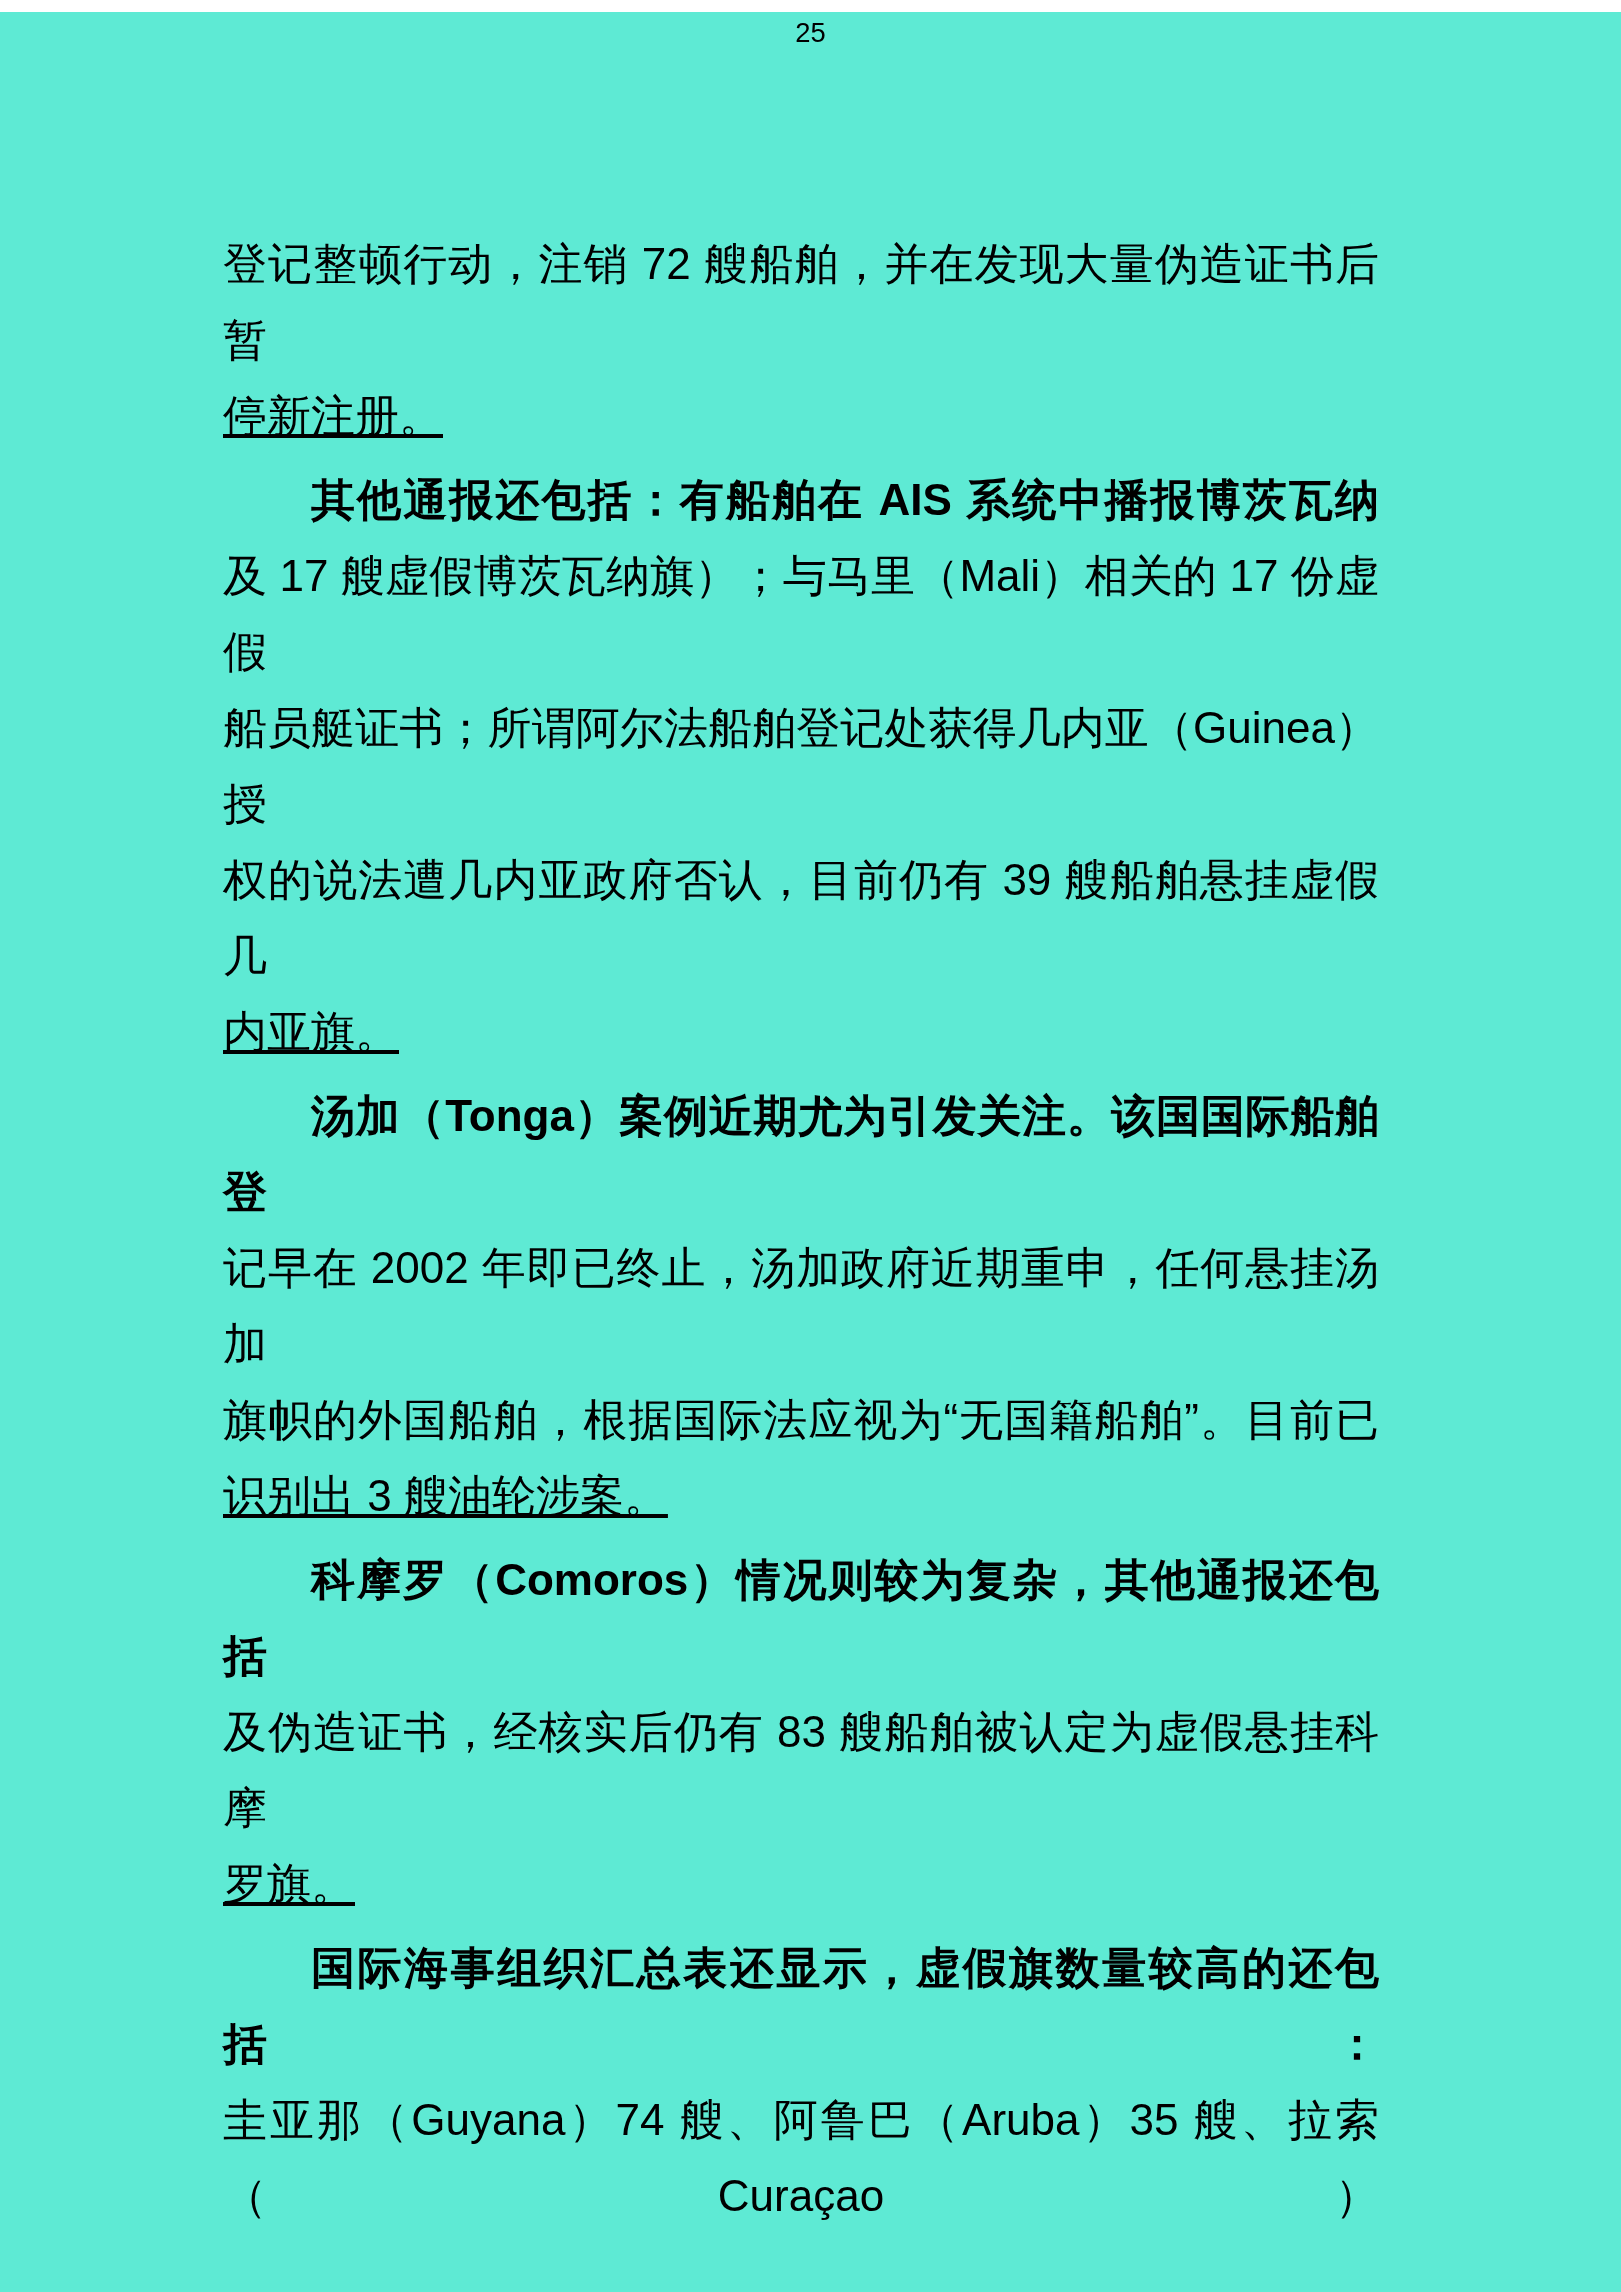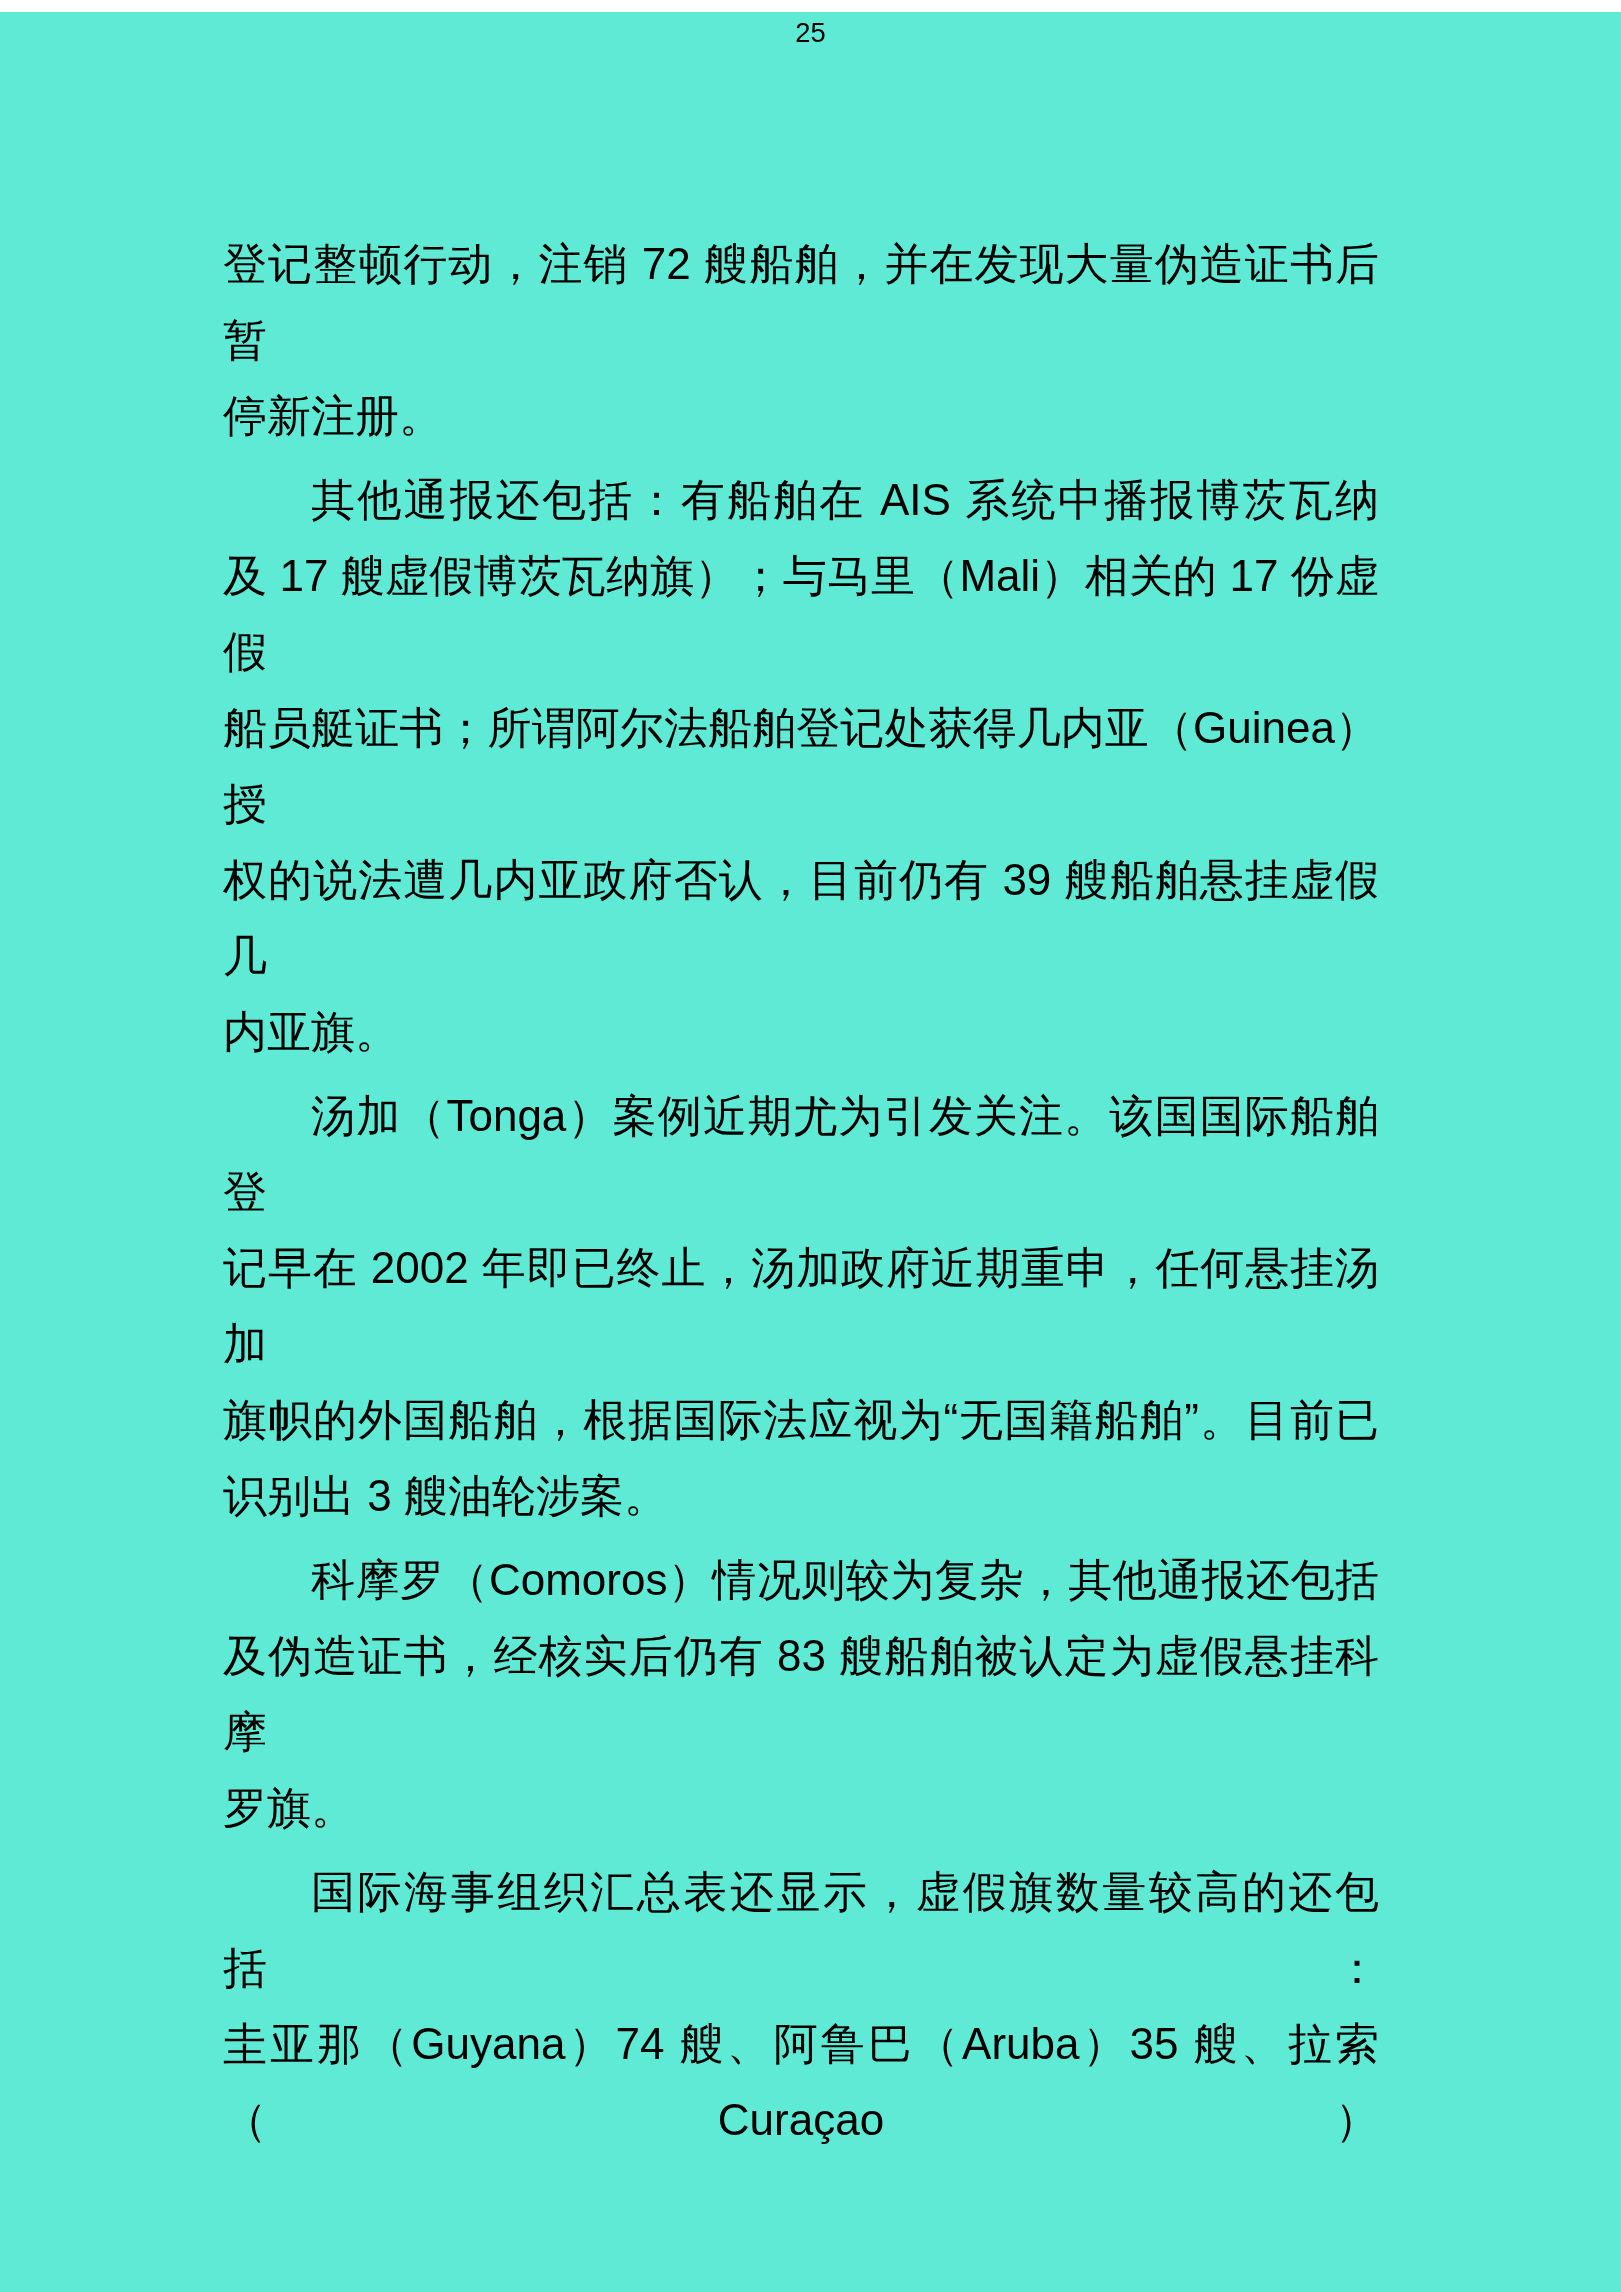--- a/index.html
+++ b/index.html
@@ -45,23 +45,25 @@
     margin: 8px;
     padding: 0;
   }
   .line {
     text-align: justify;
     text-align-last: justify;
     white-space: normal;
   }
   .line.indent {
     text-indent: 88px;
+    font-weight: bold;
   }
   .line.end {
     text-align-last: left;
+    text-decoration: underline;
   }
 </style>
 </head>
 <body>
 
 <div class="sheet">
 
   <div class="page-number">25</div>
 
   <div class="content">

